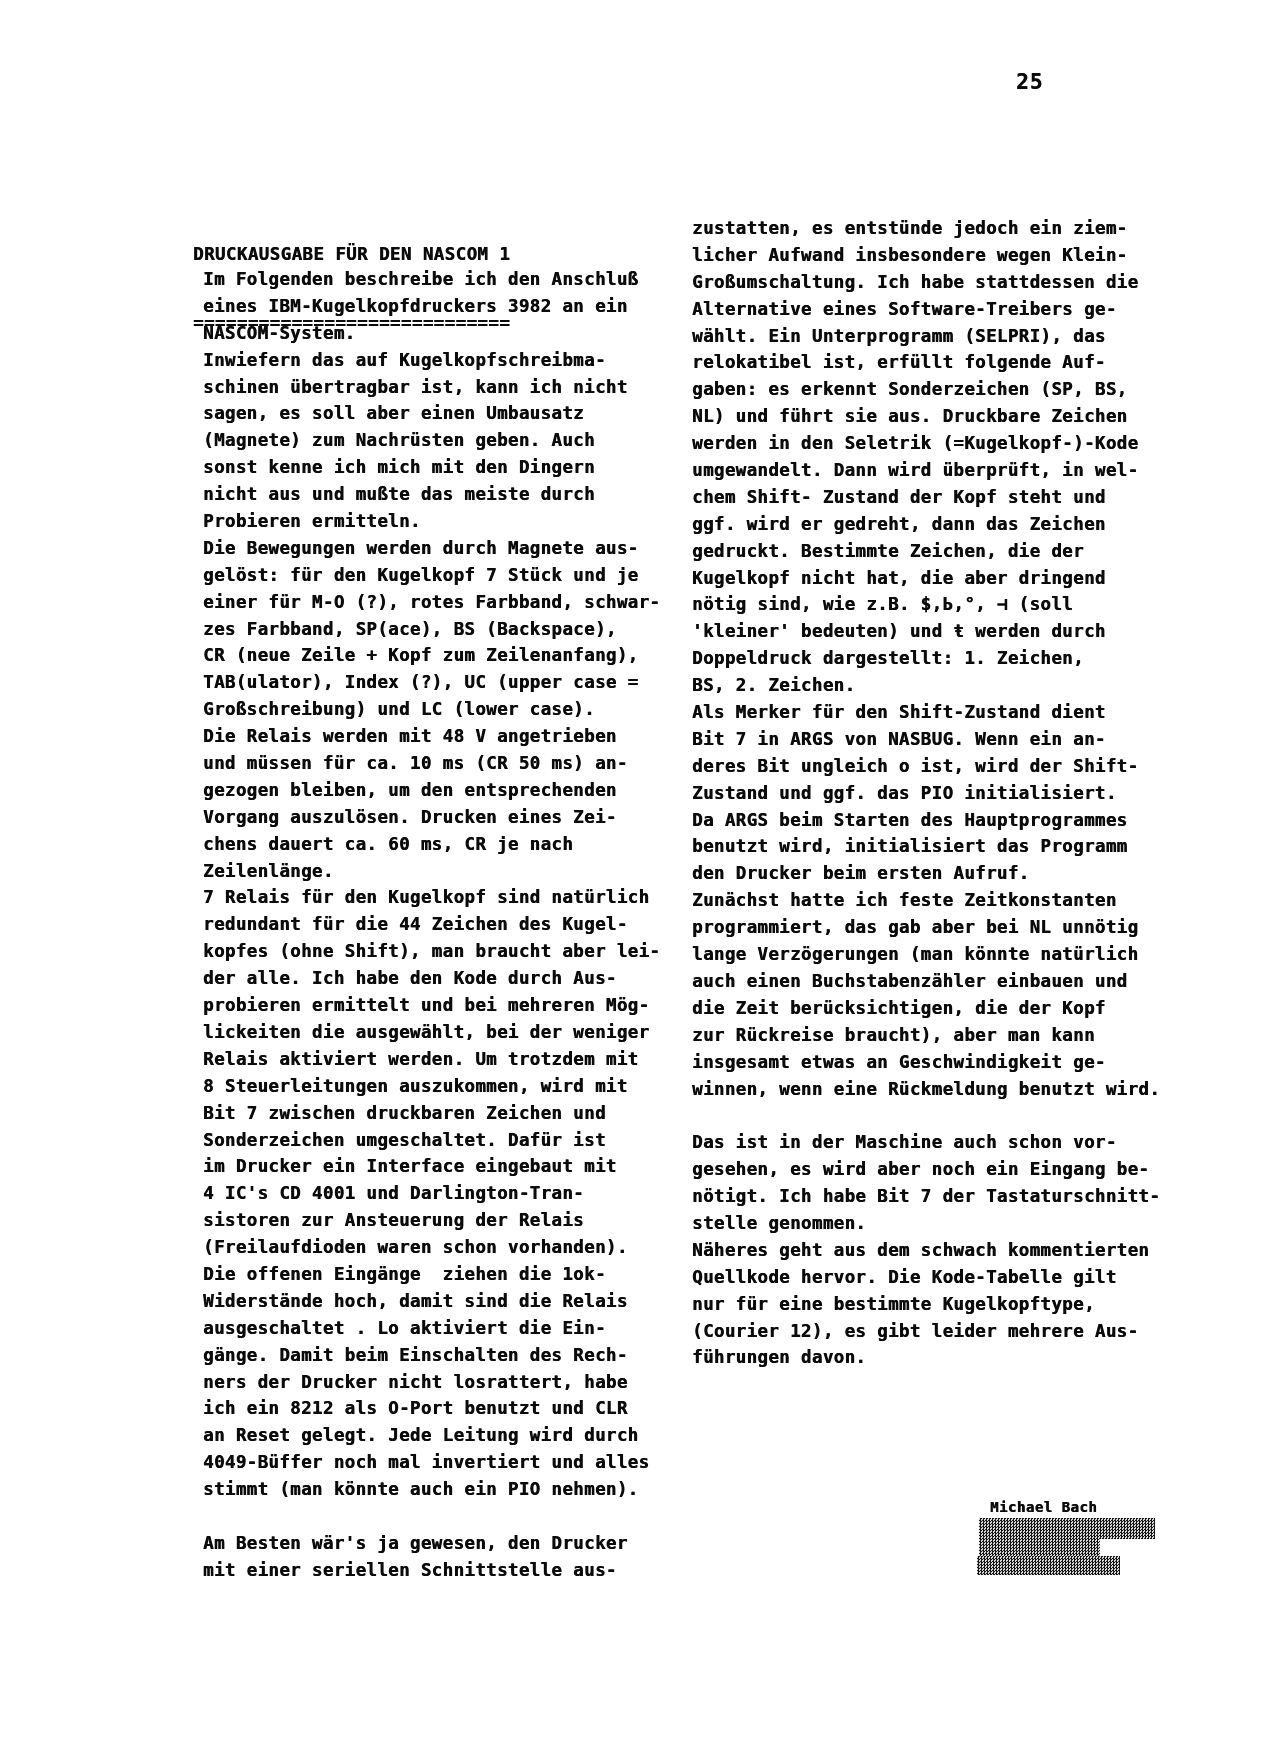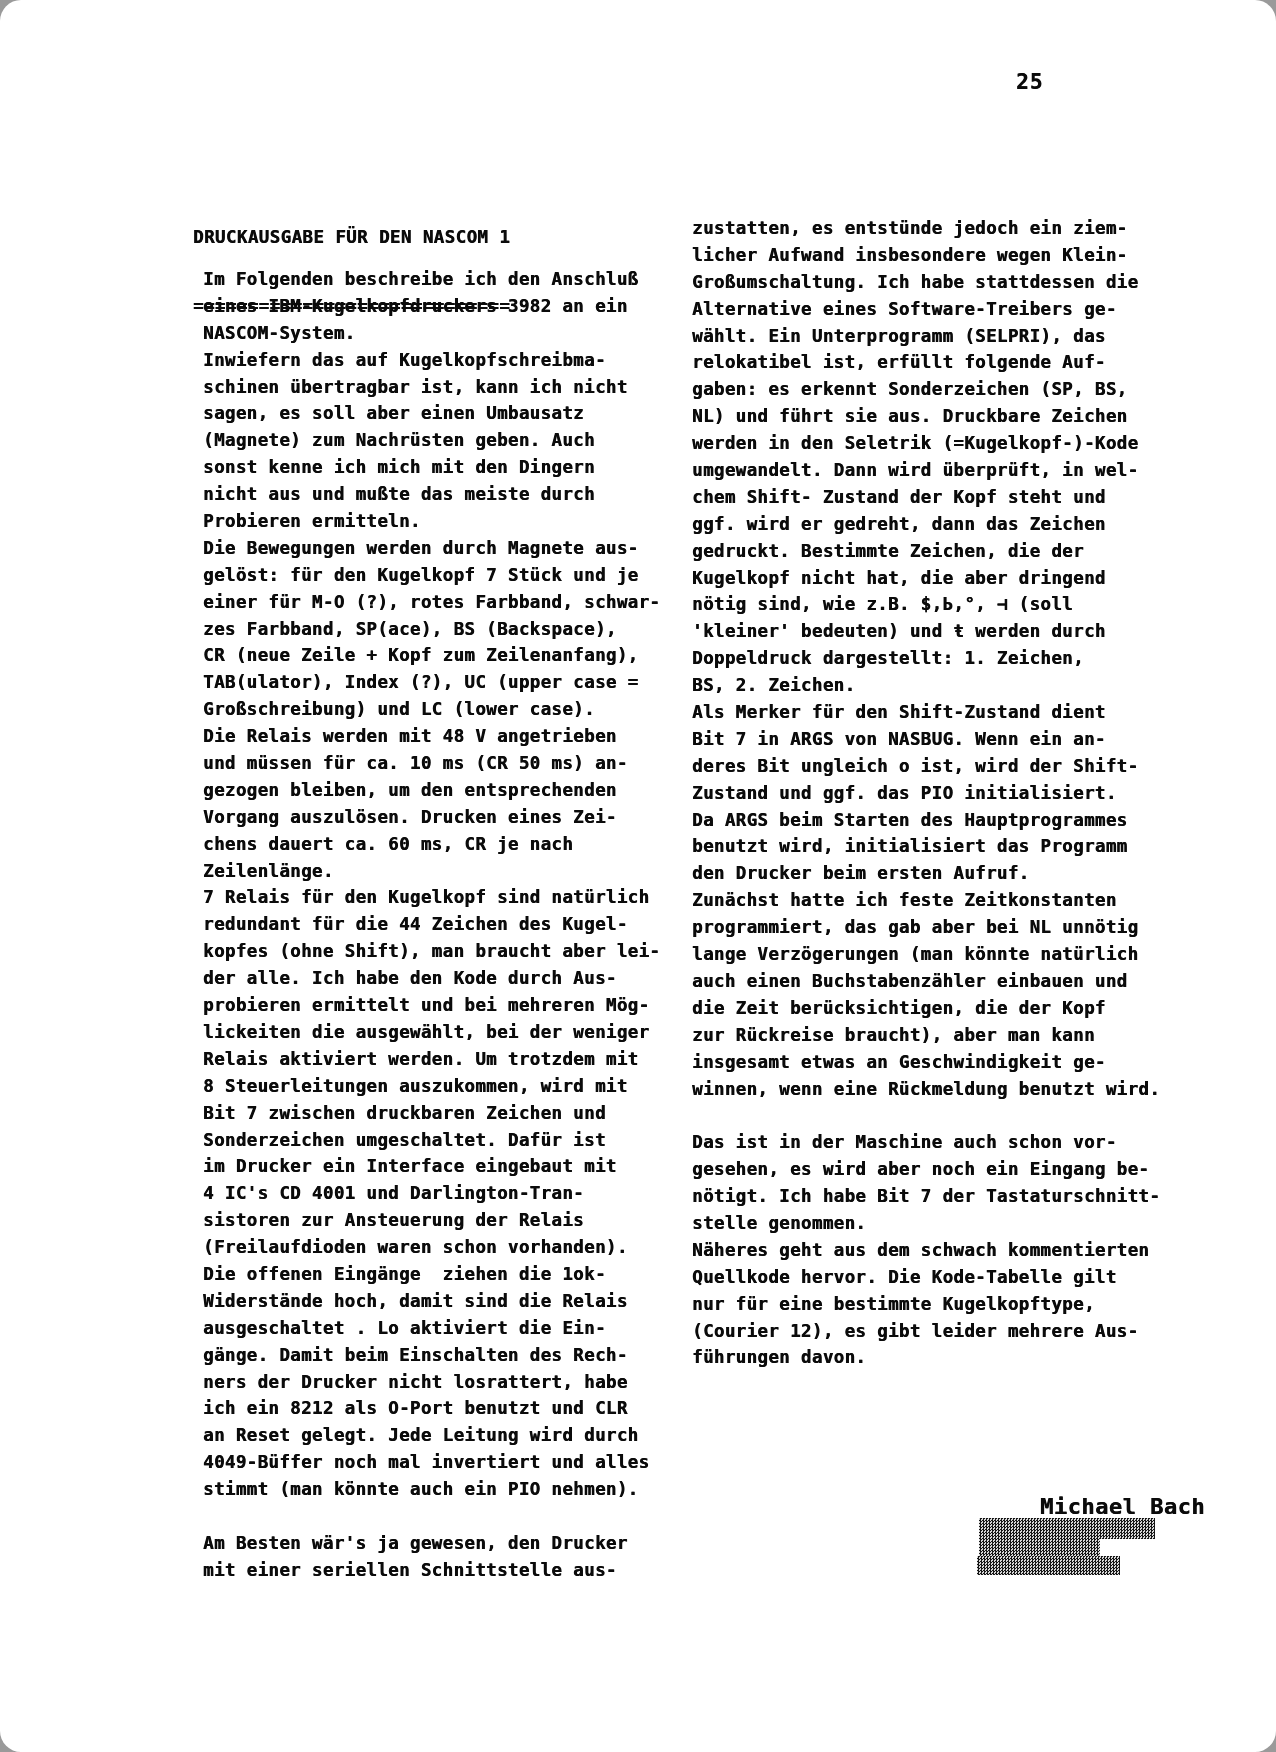--- a/index.html
+++ b/index.html
@@ -5,30 +5,29 @@
   html, body { margin:0; padding:0; background:#9a9a9a; }
   .page {
     position:relative;
     width:1276px; height:1752px;
     margin:0 auto;
     background:#ffffff;
     font-family:"DejaVu Sans Mono", "Liberation Mono", monospace;
     font-weight:700;
     color:#0b0b0b;
     overflow:hidden;
-    border-radius:21px;
   }
   .pagenum {
     position:absolute; left:1016px; top:70px;
     font-size:21px; line-height:24px;
     letter-spacing:1px;
     text-shadow:0.5px 0 0 currentColor;
   }
   .titleblock {
-    position:absolute; left:193px; top:180px;
+    position:absolute; left:193px; top:197px;
     font-size:17.5px; line-height:23px;
     letter-spacing:0.4px;
     white-space:pre;
     text-shadow:0.5px 0 0 currentColor;
   }
   .col {
     position:absolute;
     white-space:pre;
   }
   .col-left  { left:203px; top:266px; }
@@ -36,22 +35,22 @@
   .tline {
     white-space:pre;
     font-size:17.5px;
     line-height:26.9px;
     height:26.9px;
     letter-spacing:0.35px;
     text-shadow:0.5px 0 0 currentColor;
   }
   .tline.gap { visibility:hidden; }
   .signature {
-    position:absolute; left:1024px; top:1496px;
-    font-size:22px; line-height:22px;
+    position:absolute; left:974px; top:1496px;
+    font-size:14px; line-height:22px;
     letter-spacing:0.5px;
     text-shadow:0.6px 0 0 currentColor;
     padding-left:16px;
   }
   .redact {
     position:absolute;
     background:
       conic-gradient(#161616 25%, #d8d8d8 0 50%, #161616 0 75%, #d8d8d8 0);
     background-size:3px 3px;
   }

